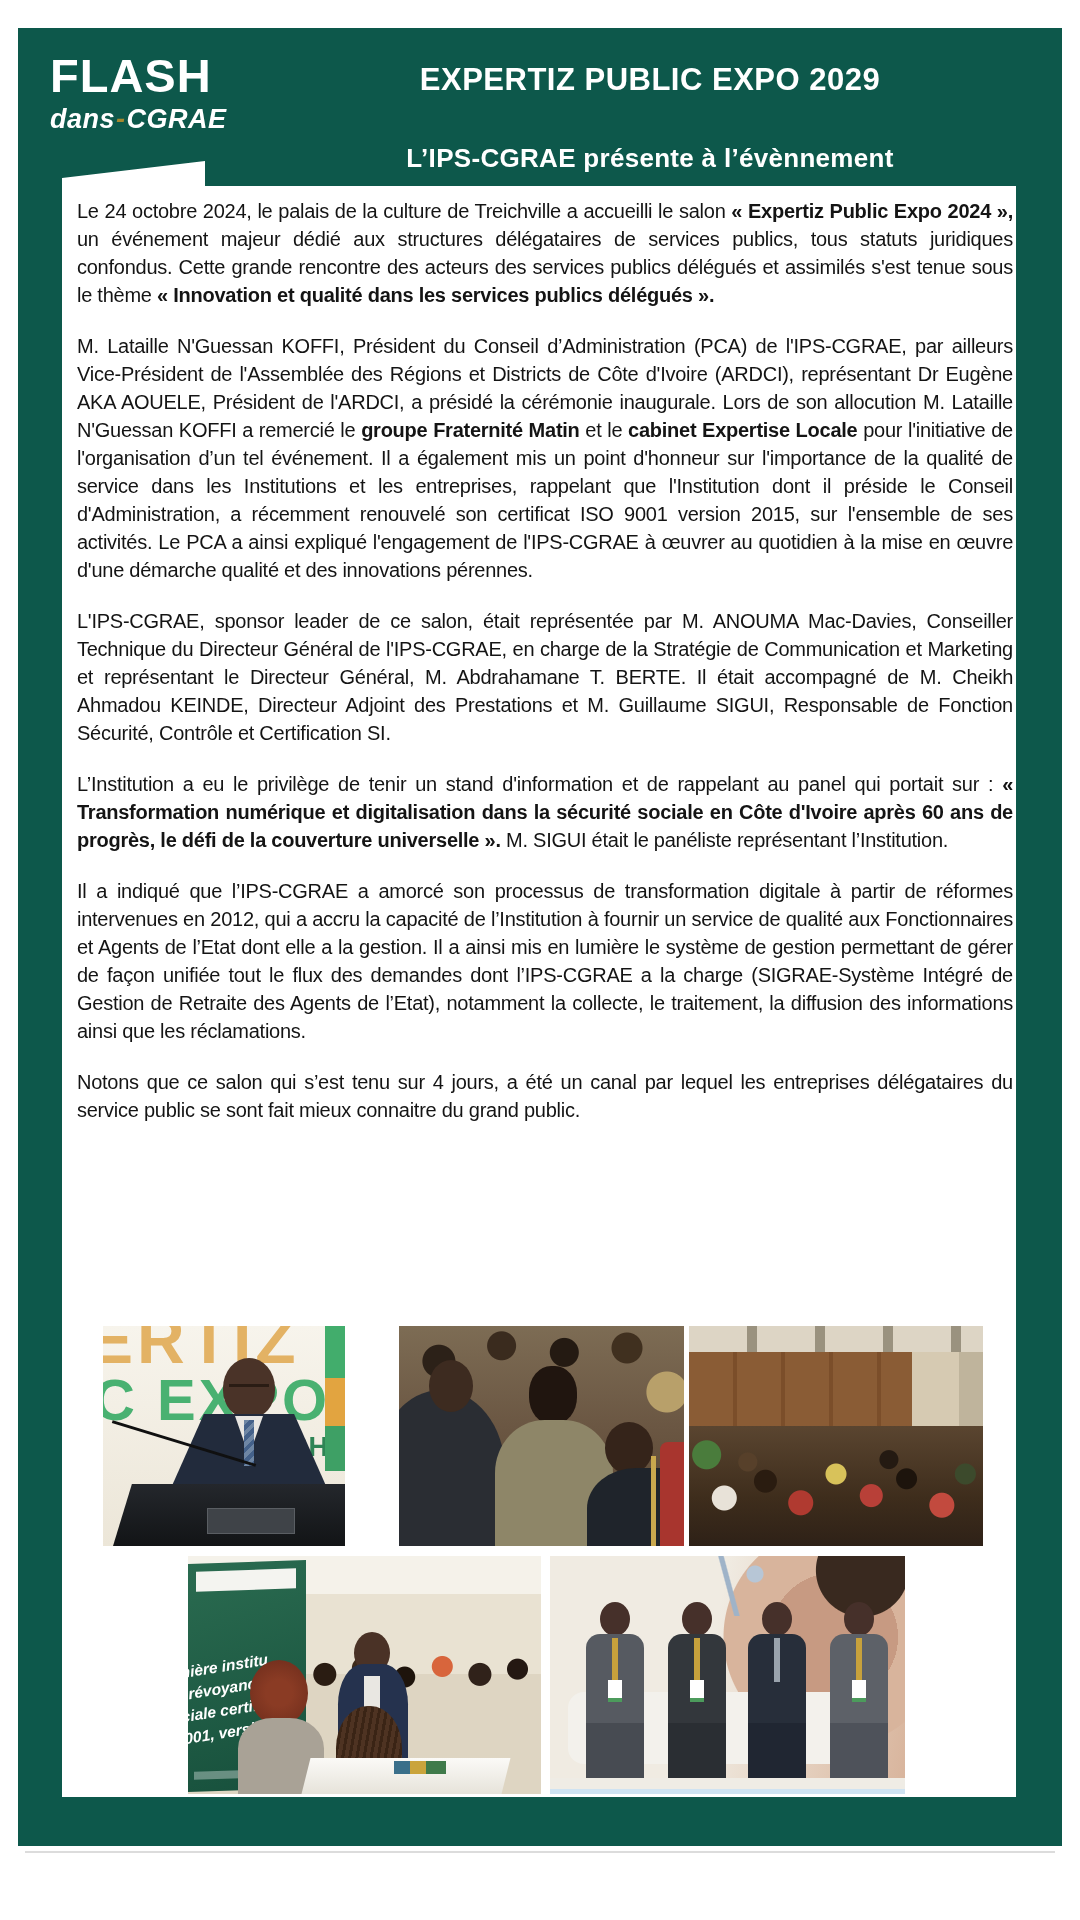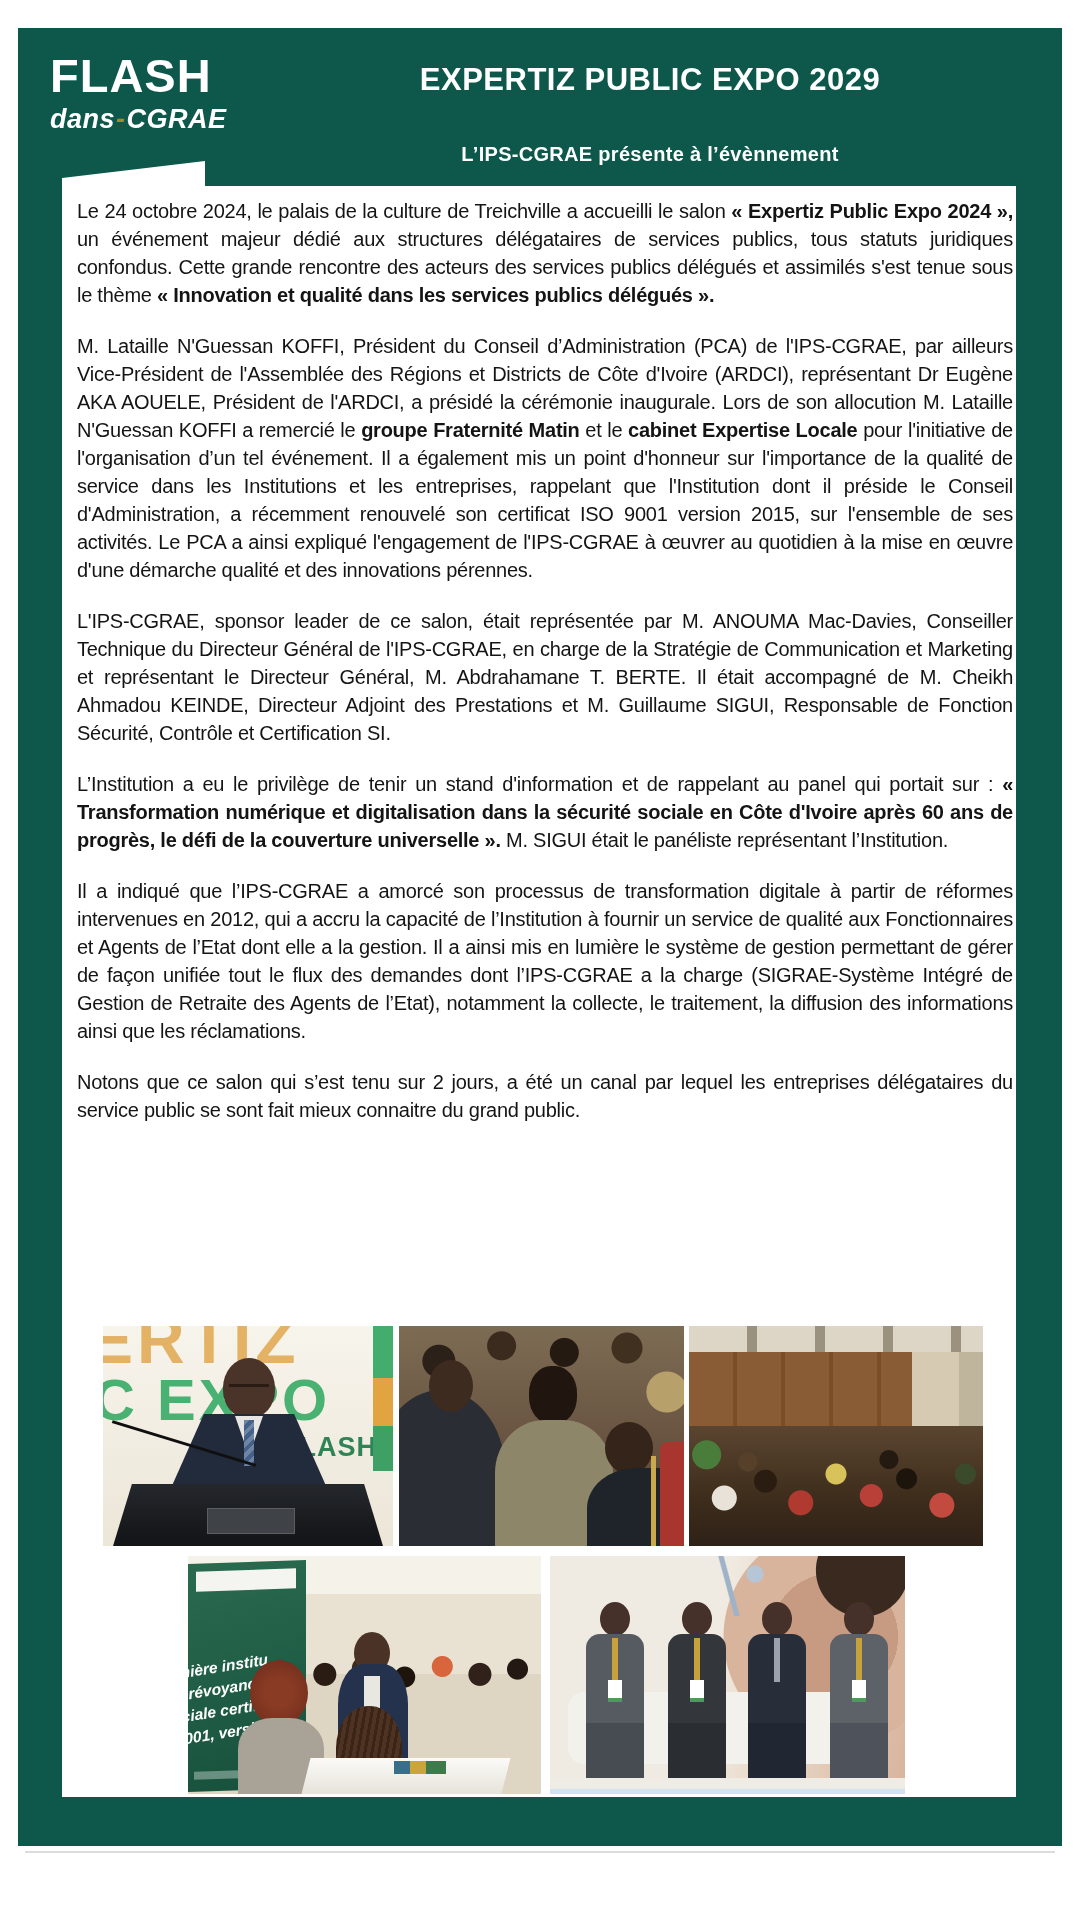--- a/index.html
+++ b/index.html
@@ -9,31 +9,31 @@
   .card{position:absolute;left:62px;top:161px;width:954px;height:1636px;background:#ffffff;
         clip-path:polygon(0 17px,143px 0,143px 25px,100% 25px,100% 100%,0 100%);}
   
   .logo{position:absolute;left:50px;top:52px;color:#ffffff;z-index:3;}
   .logo-flash{font-size:47px;font-weight:bold;letter-spacing:1px;line-height:1;}
   .logo-sub{margin-top:7px;font-size:27px;font-weight:bold;font-style:italic;letter-spacing:.5px;line-height:1;}
   .logo-dash{color:var(--gold,#a5882f);font-weight:bold;padding:0 1px;}
   .title{position:absolute;left:330px;top:62px;width:640px;text-align:center;color:#ffffff;
          font-size:31px;font-weight:bold;letter-spacing:.5px;z-index:3;}
   .subtitle{position:absolute;left:330px;top:143px;width:640px;text-align:center;color:#ffffff;
-         font-size:20px;font-weight:bold;letter-spacing:.3px;z-index:3;}
+         font-size:26px;font-weight:bold;letter-spacing:.3px;z-index:3;}
   
   .article{position:absolute;left:77px;top:197px;width:936px;z-index:3;color:#141414;
            font-size:20px;line-height:28px;letter-spacing:-0.25px;text-align:justify;}
   .article p{margin:0 0 23px 0;}
   .article b{font-weight:bold;}
   
   .photo{position:absolute;overflow:hidden;z-index:3;background:#cfcabc;}
   .abs{position:absolute;}
   
-  .pA{left:103px;top:1326px;width:290px;height:220px;background:linear-gradient(#f7f4ec,#ece6d8);}
+  .pA{left:103px;top:1326px;width:242px;height:220px;background:linear-gradient(#f7f4ec,#ece6d8);}
   .pA-strip{right:0;top:0;width:20px;height:150px;
      background:linear-gradient(#42ad6c 0 52px,#e2a440 52px 100px,#3ea065 100px 145px,transparent 145px);}
   .pA-l1{left:-14px;top:-24px;font-size:66px;font-weight:bold;color:#e3b264;letter-spacing:4px;white-space:nowrap;}
   .pA-l2{left:-10px;top:40px;font-size:58px;font-weight:bold;color:#49b171;letter-spacing:3px;white-space:nowrap;}
   .pA-frag{right:16px;top:106px;font-size:27px;font-weight:bold;color:#2f8455;letter-spacing:1px;}
   .pA-head{left:120px;top:32px;width:52px;height:60px;border-radius:50% 50% 46% 46%;background:#4a3328;}
   .pA-glasses{left:126px;top:58px;width:40px;height:3px;background:#2a1c14;}
   .pA-suit{left:52px;top:88px;width:188px;height:110px;background:#222b3c;clip-path:polygon(26% 0,74% 0,100% 100%,0 100%);}
   .pA-shirt{left:132px;top:90px;width:28px;height:40px;background:#e8e6e2;clip-path:polygon(0 0,100% 0,50% 100%);}
   .pA-tie{left:141px;top:94px;width:10px;height:46px;background:repeating-linear-gradient(135deg,#6e86a4 0 4px,#44618a 4px 8px);}
@@ -140,21 +140,21 @@
 
   <div class="title">EXPERTIZ PUBLIC EXPO 2029</div>
   <div class="subtitle">L’IPS-CGRAE présente à l’évènnement</div>
 
   <main class="article">
       <p><span>Le 24 octobre 2024, le palais de la culture de Treichville a accueilli le salon </span><b>« Expertiz Public Expo 2024 »,</b><span> un événement majeur dédié aux structures délégataires de services publics, tous statuts juridiques confondus. Cette grande rencontre des acteurs des services publics délégués et assimilés s'est tenue sous le thème </span><b>« Innovation et qualité dans les services publics délégués ».</b></p>
       <p><span>M. Lataille N'Guessan KOFFI, Président du Conseil d’Administration (PCA) de l'IPS-CGRAE, par ailleurs Vice-Président de l'Assemblée des Régions et Districts de Côte d'Ivoire (ARDCI), représentant Dr Eugène AKA AOUELE, Président de l'ARDCI, a présidé la cérémonie inaugurale. Lors de son allocution M. Lataille N'Guessan KOFFI a remercié le </span><b>groupe Fraternité Matin</b><span> et le </span><b>cabinet Expertise Locale</b><span> pour l'initiative de l'organisation d’un tel événement. Il a également mis un point d'honneur sur l'importance de la qualité de service dans les Institutions et les entreprises, rappelant que l'Institution dont il préside le Conseil d'Administration, a récemment renouvelé son certificat ISO 9001 version 2015, sur l'ensemble de ses activités. Le PCA a ainsi expliqué l'engagement de l'IPS-CGRAE à œuvrer au quotidien à la mise en œuvre d'une démarche qualité et des innovations pérennes.</span></p>
       <p><span>L'IPS-CGRAE, sponsor leader de ce salon, était représentée par M. ANOUMA Mac-Davies, Conseiller Technique du Directeur Général de l'IPS-CGRAE, en charge de la Stratégie de Communication et Marketing et représentant le Directeur Général, M. Abdrahamane T. BERTE. Il était accompagné de M. Cheikh Ahmadou KEINDE, Directeur Adjoint des Prestations et M. Guillaume SIGUI, Responsable de Fonction Sécurité, Contrôle et Certification SI.</span></p>
       <p><span>L’Institution a eu le privilège de tenir un stand d'information et de rappelant au panel qui portait sur : </span><b>« Transformation numérique et digitalisation dans la sécurité sociale en Côte d'Ivoire après 60 ans de progrès, le défi de la couverture universelle ».</b><span> M. SIGUI était le panéliste représentant l’Institution.</span></p>
       <p><span>Il a indiqué que l’IPS-CGRAE a amorcé son processus de transformation digitale à partir de réformes intervenues en 2012, qui a accru la capacité de l’Institution à fournir un service de qualité aux Fonctionnaires et Agents de l’Etat dont elle a la gestion. Il a ainsi mis en lumière le système de gestion permettant de gérer de façon unifiée tout le flux des demandes dont l’IPS-CGRAE a la charge (SIGRAE-Système Intégré de Gestion de Retraite des Agents de l’Etat), notamment la collecte, le traitement, la diffusion des informations ainsi que les réclamations.</span></p>
-      <p><span>Notons que ce salon qui s’est tenu sur 2 jours, a été un canal par lequel les entreprises délégataires du service public se sont fait mieux connaitre du grand public.</span></p>
+      <p><span>Notons que ce salon qui s’est tenu sur 4 jours, a été un canal par lequel les entreprises délégataires du service public se sont fait mieux connaitre du grand public.</span></p>
     </main>
 
   <div class="photo pA">
     <span class="abs pA-l1">ERTIZ</span>
     <span class="abs pA-l2">C EXPO</span>
     <span class="abs pA-frag">FLASH</span>
     <div class="abs pA-strip"></div>
     <div class="abs pA-head"></div>
     <div class="abs pA-glasses"></div>
     <div class="abs pA-suit"></div>

